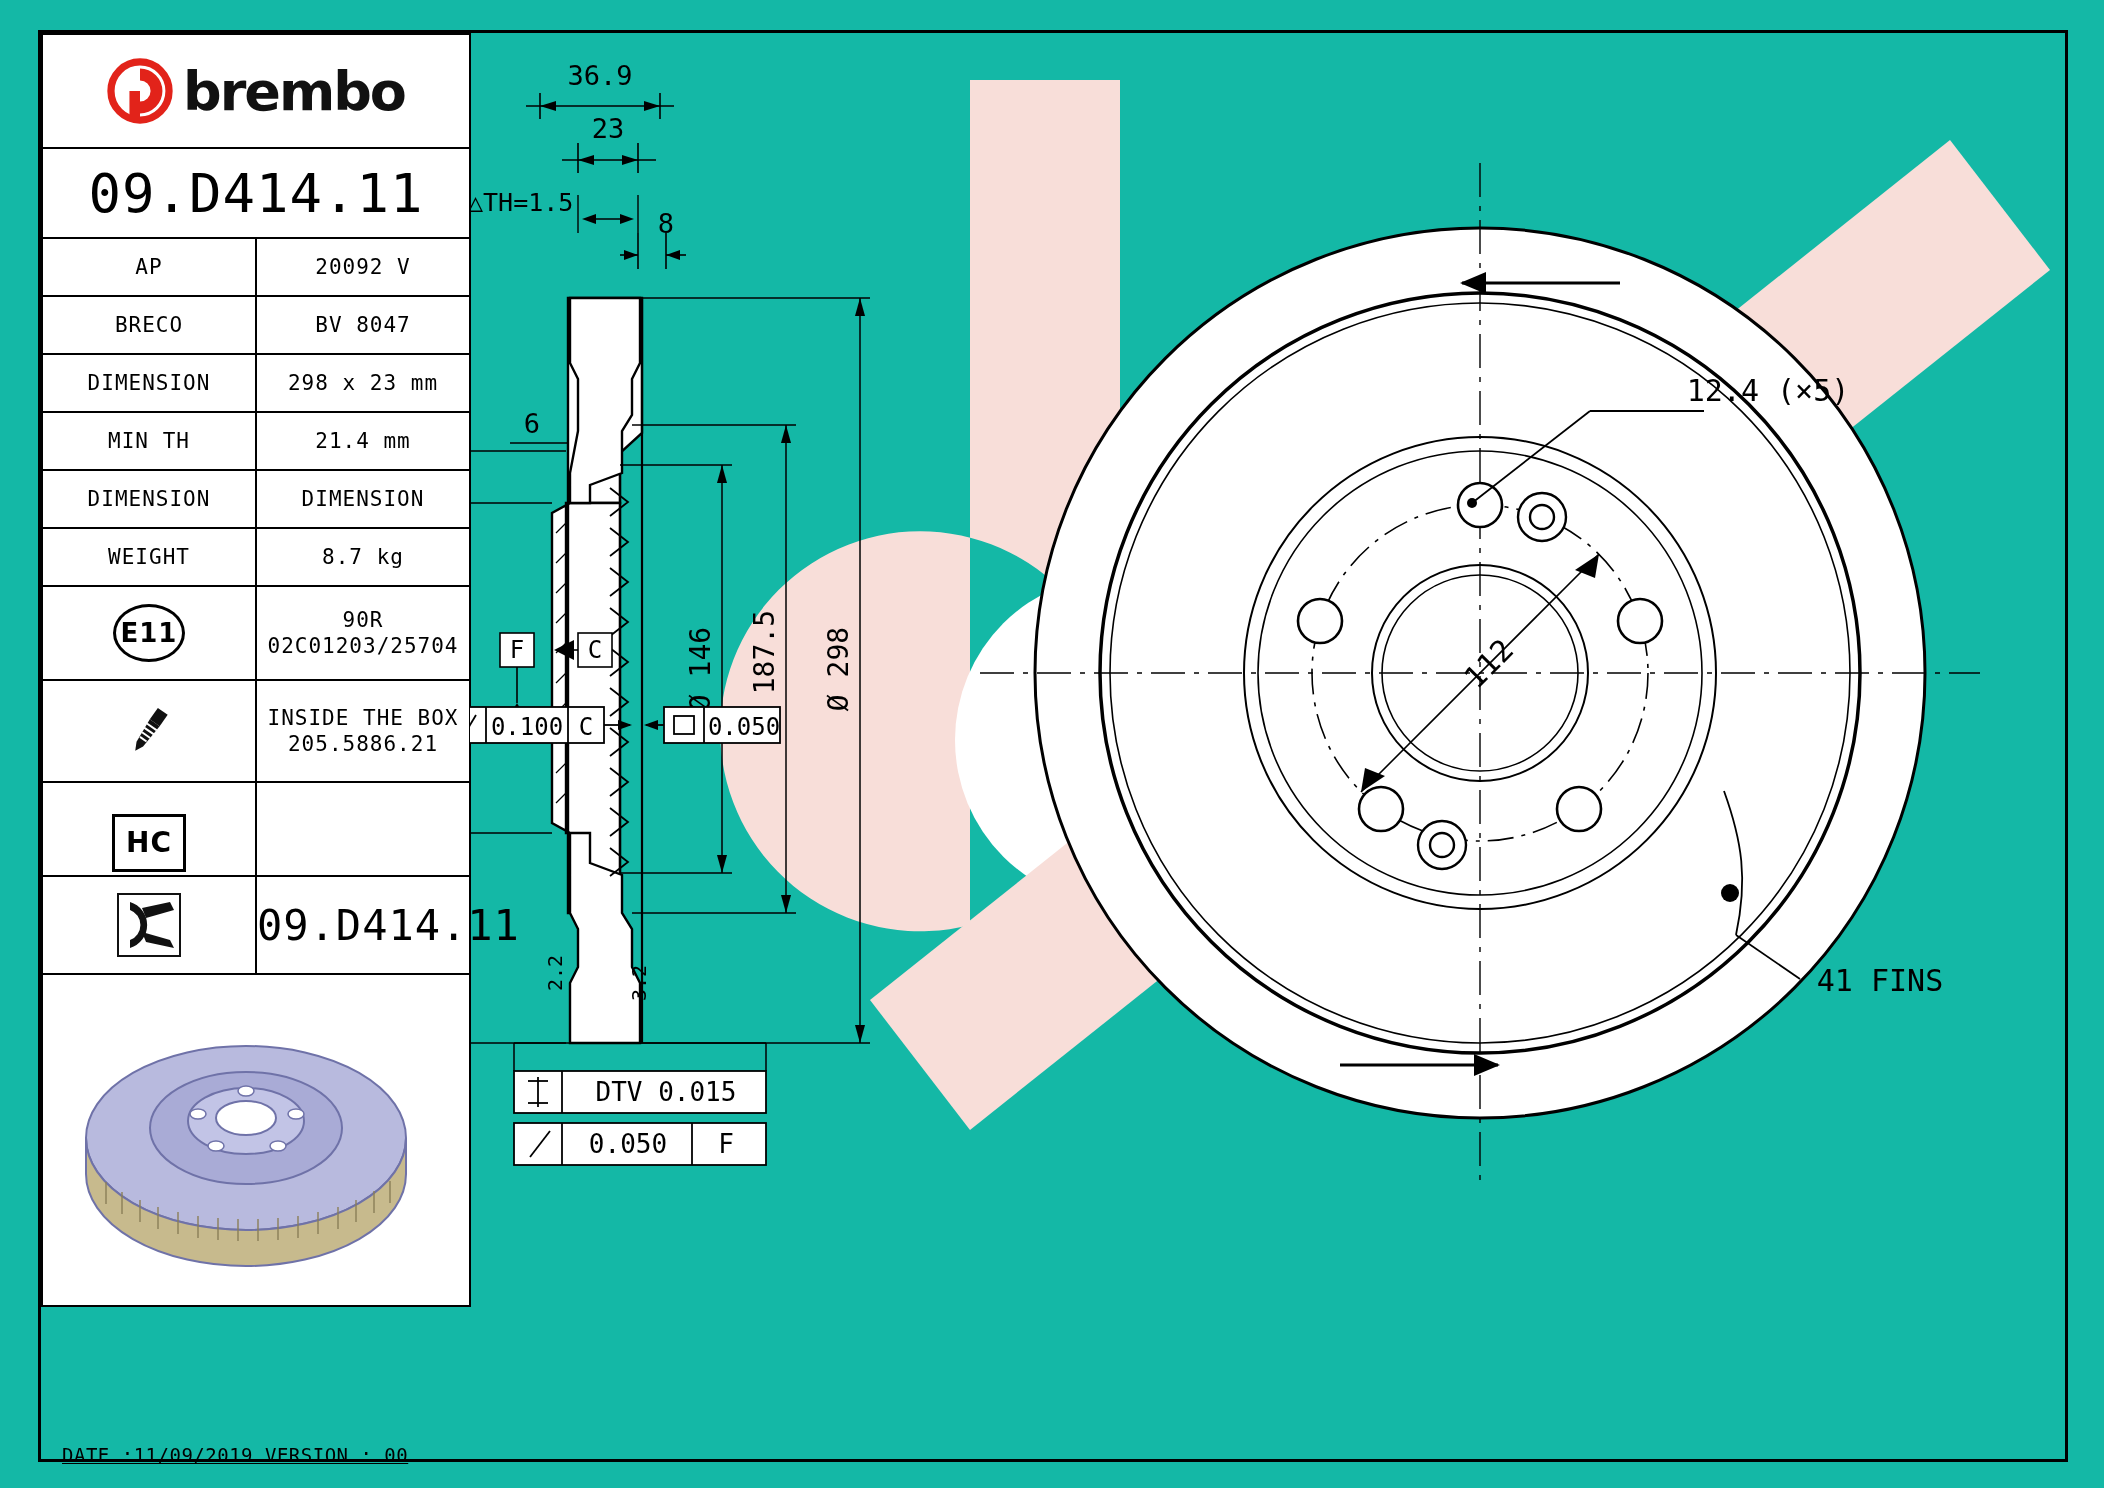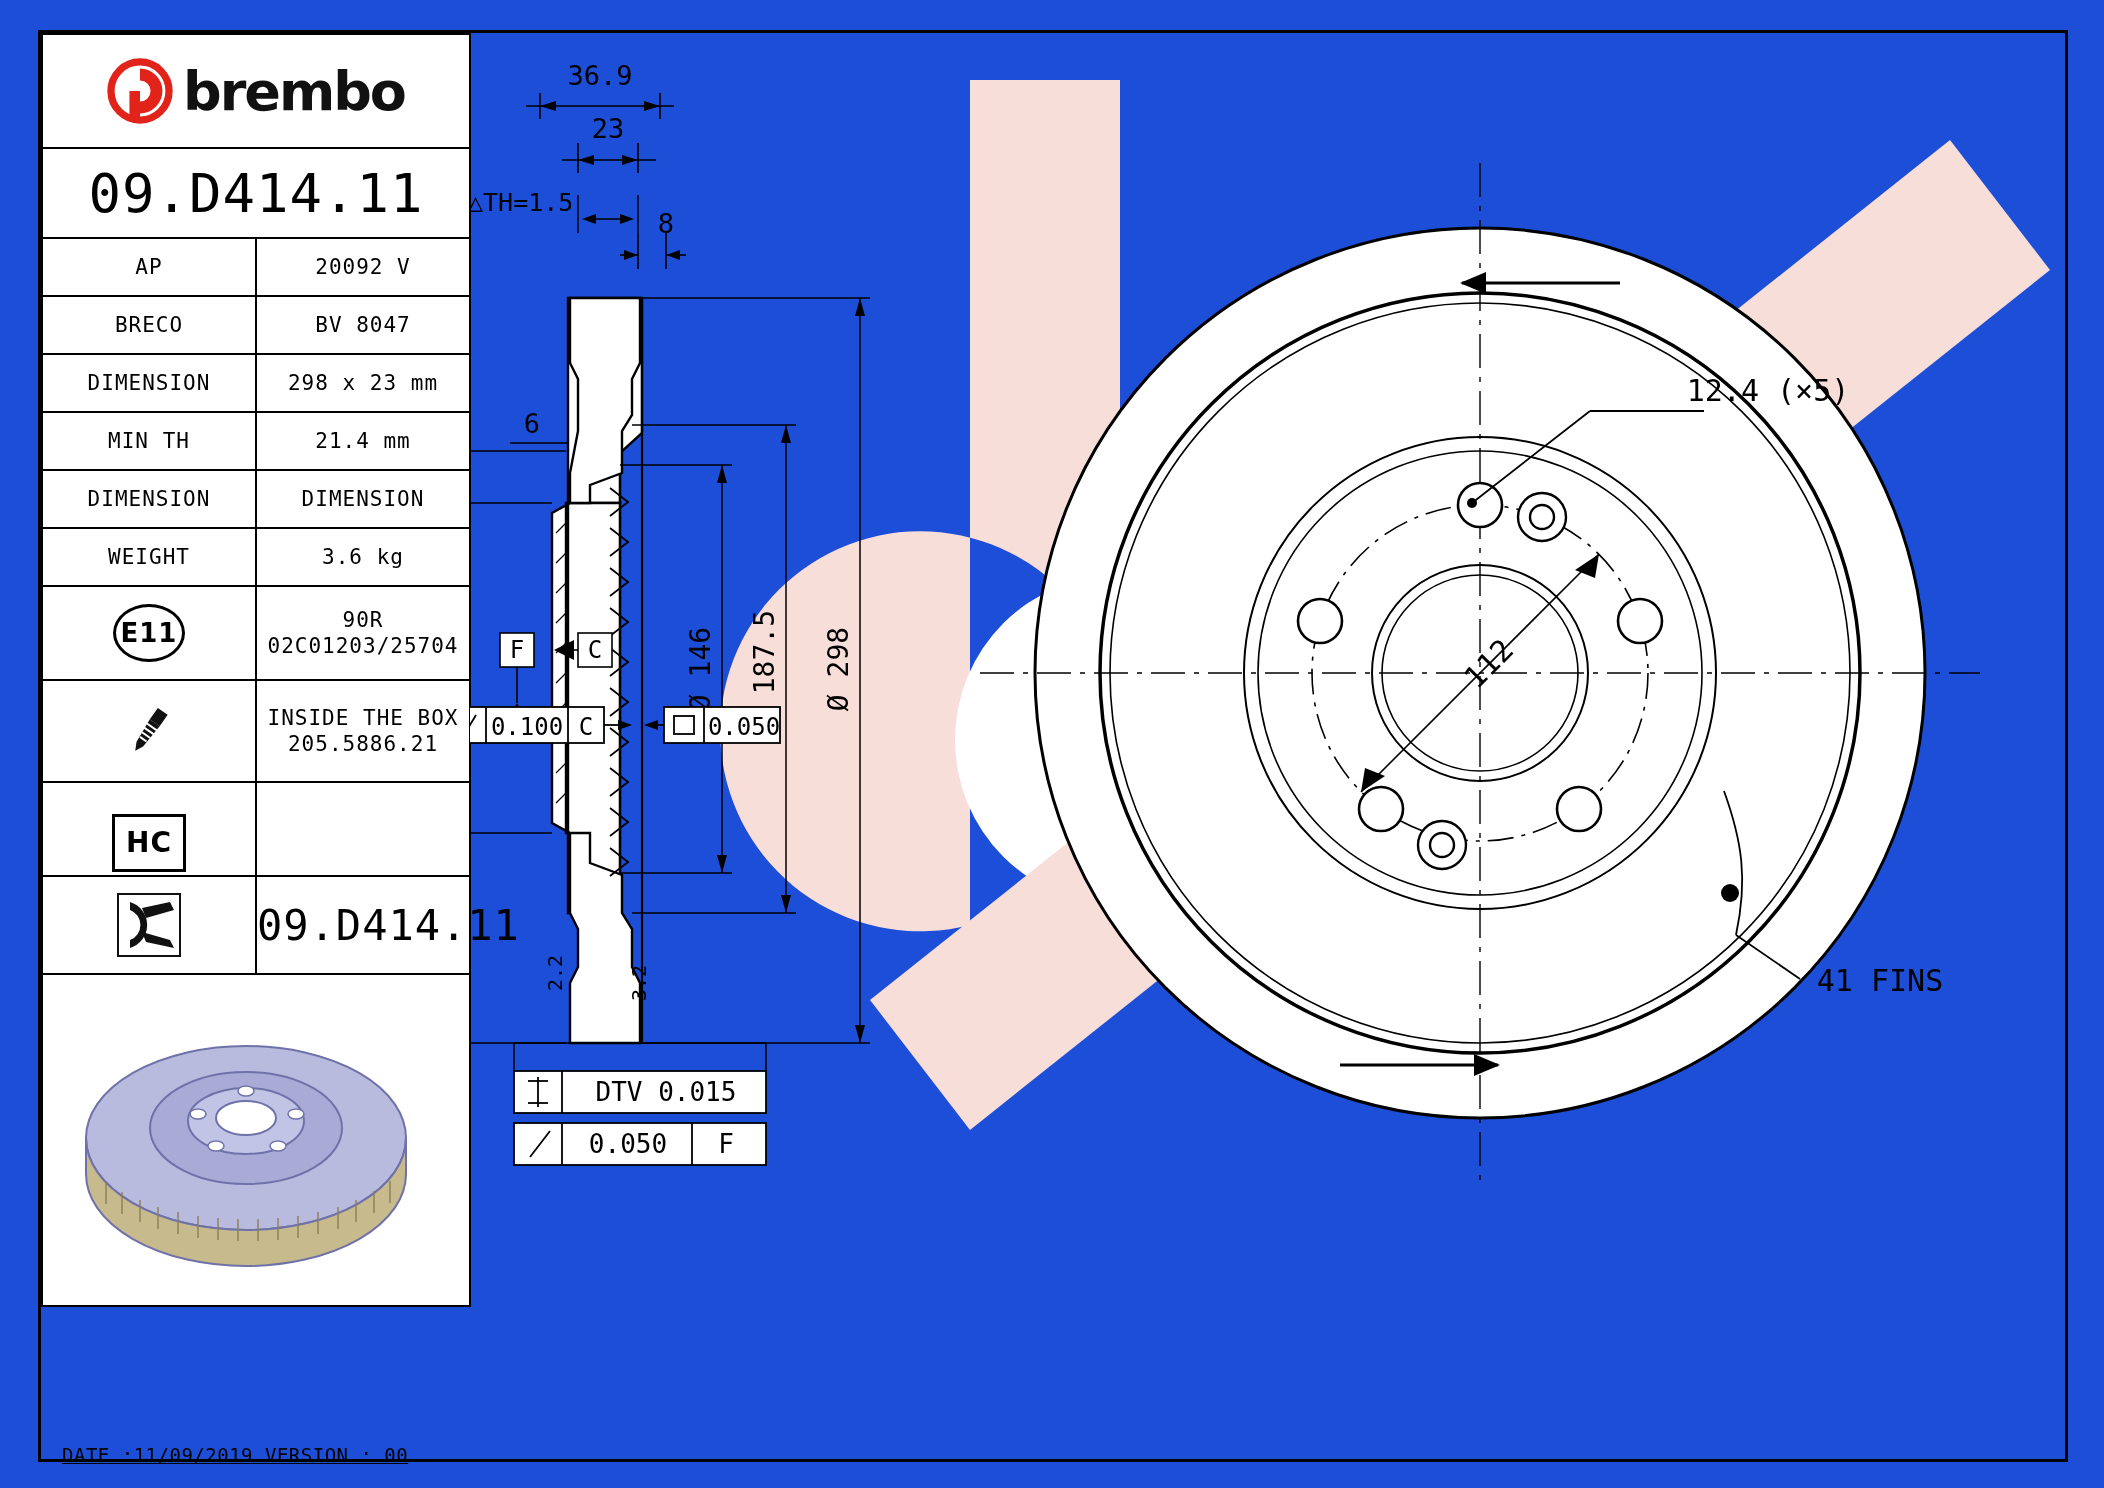--- a/index.html
+++ b/index.html
@@ -7,21 +7,21 @@
     padding: 0;
     background: #ffffff;
   }
   body {
     font-family: "DejaVu Sans Mono", monospace;
   }
   #sheet {
     position: relative;
     width: 2104px;
     height: 1488px;
-    background: #1d4ed8;
+    background: #14b8a6;
     overflow: hidden;
   }
   
   #watermark {
     position: absolute;
     left: 720px;
     top: 20px;
     width: 1330px;
     height: 1320px;
     pointer-events: none;
@@ -200,21 +200,21 @@
       <tr>
         <td class="lbl">MIN TH</td>
         <td class="val">21.4 mm</td>
       </tr>
       <tr>
         <td class="lbl">DIMENSION</td>
         <td class="val">DIMENSION</td>
       </tr>
       <tr>
         <td class="lbl">WEIGHT</td>
-        <td class="val">3.6 kg</td>
+        <td class="val">8.7 kg</td>
       </tr>
       <tr>
         <td class="lbl e11-cell">
           <div class="icon-cell-inner">
             <span class="e11-badge">E11</span>
           </div>
         </td>
         <td class="val e11-cell two-line">
           <div>90R</div>
           <div>02C01203/25704</div>

